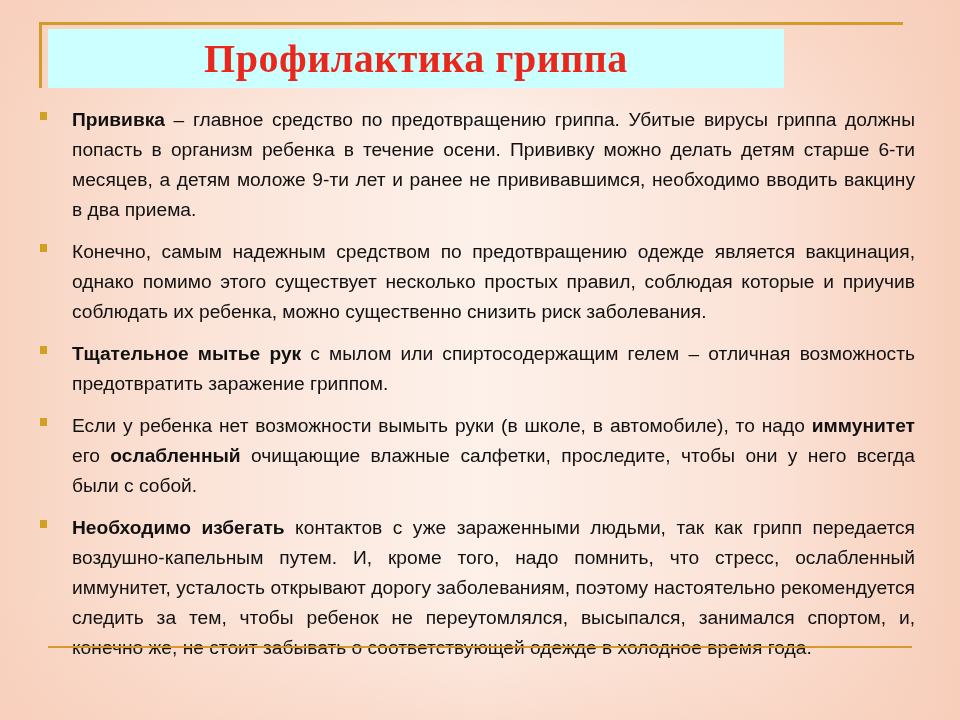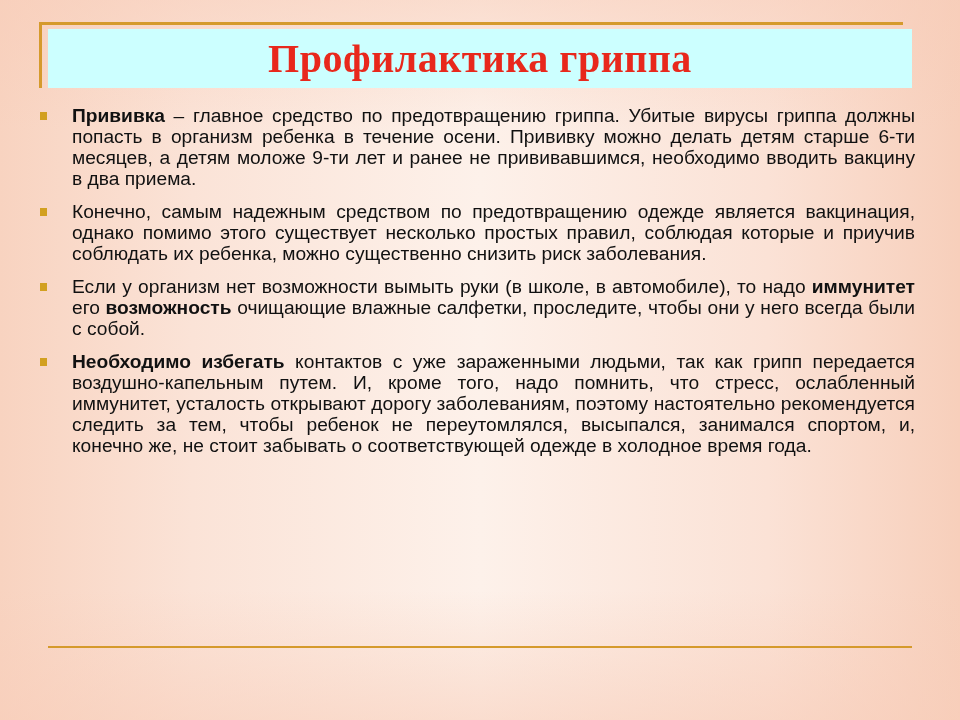--- a/index.html
+++ b/index.html
@@ -13,35 +13,35 @@
     background: linear-gradient(180deg, rgba(248,205,185,0.55) 0%, rgba(255,255,255,0) 18%, rgba(255,255,255,0) 82%, rgba(248,205,185,0.55) 100%);
     pointer-events:none;
   }
   .frame-top {
     position:absolute; left:39px; top:22px; width:864px; height:3px; background:#d59a2c;
   }
   .frame-left {
     position:absolute; left:39px; top:22px; width:3px; height:66px; background:#d59a2c;
   }
   .title-box {
-    position:absolute; left:48px; top:29px; width:864px; height:59px;
+    position:absolute; left:48px; top:29px; width:736px; height:59px;
     background:#ccffff;
     display:flex; align-items:center; justify-content:center;
   }
   .title {
     font-family: "Liberation Serif", serif;
     color:#e8281c; font-size:40px; font-weight:bold; margin:0;
     letter-spacing:0.5px;
   }
   .content {
     position:absolute; left:40px; top:105px; width:875px;
   }
   .item {
     position:relative; padding-left:32px; margin-bottom:12px;
-    font-size:19.2px; line-height:21px; color:#111;
+    font-size:19.2px; line-height:30px; color:#111;
     text-align:justify;
   }
   .bullet {
     position:absolute; left:0; top:7px; width:7px; height:8px; background:#d2a020;
   }
   .item b { font-weight:bold; }
   .bottom-line {
     position:absolute; left:48px; top:646px; width:864px; height:2px; background:#d59a2c;
   }
 </style>
@@ -62,25 +62,29 @@
   <div class="item">
     <span class="bullet"></span>
     <b>Прививка</b><span> – главное средство по предотвращению гриппа. Убитые вирусы гриппа должны попасть в организм ребенка в течение осени. Прививку можно делать детям старше 6-ти месяцев, а детям моложе 9-ти лет и ранее не прививавшимся, необходимо вводить вакцину в два приема.</span>
   </div>
 
   <div class="item">
     <span class="bullet"></span>
     <span>Конечно, самым надежным средством по предотвращению одежде является вакцинация, однако помимо этого существует несколько простых правил, соблюдая которые и приучив соблюдать их ребенка, можно существенно снизить риск заболевания.</span>
   </div>
 
+  <div class="item">
+    <span class="bullet"></span>
+    <b>Тщательное мытье рук</b><span> с мылом или спиртосодержащим гелем – отличная возможность предотвратить заражение гриппом.</span>
+  </div>
 
 
   <div class="item">
     <span class="bullet"></span>
-    <span>Если у организм нет возможности вымыть руки (в школе, в автомобиле), то надо </span><b>иммунитет</b><span> его </span><b>возможность</b><span> очищающие влажные салфетки, проследите, чтобы они у него всегда были с собой.</span>
+    <span>Если у ребенка нет возможности вымыть руки (в школе, в автомобиле), то надо </span><b>иммунитет</b><span> его </span><b>ослабленный</b><span> очищающие влажные салфетки, проследите, чтобы они у него всегда были с собой.</span>
   </div>
 
   <div class="item">
     <span class="bullet"></span>
     <b>Необходимо избегать</b><span> контактов с уже зараженными людьми, так как грипп передается воздушно-капельным путем. И, кроме того, надо помнить, что стресс, ослабленный иммунитет, усталость открывают дорогу заболеваниям, поэтому настоятельно рекомендуется следить за тем, чтобы ребенок не переутомлялся, высыпался, занимался спортом, и, конечно же, не стоит забывать о соответствующей одежде в холодное время года.</span>
   </div>
 
 </div>
 
 <div class="bottom-line"></div>

